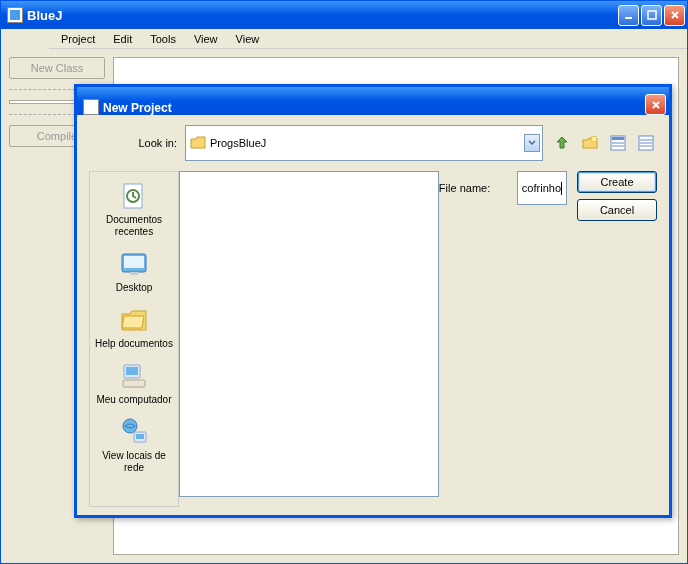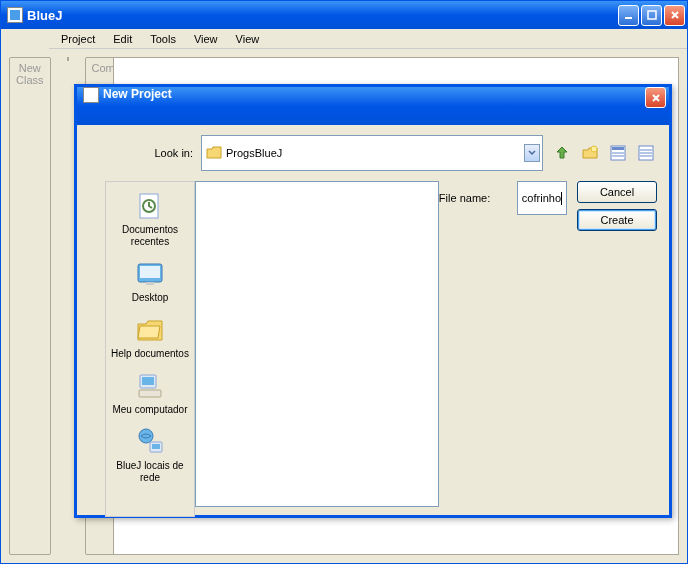--- a/index.html
+++ b/index.html
@@ -13,33 +13,33 @@
 .main-titlebar .title { flex: 1; font-weight: bold; font-size: 13px; }
 .win-btns { display: flex; gap: 2px; }
 .win-btn { width: 21px; height: 21px; border-radius: 3px; border: 1px solid #fff; display: flex; align-items: center; justify-content: center; color: white; font-weight: bold; font-size: 11px; cursor: pointer; }
 .win-btn.min, .win-btn.max { background: linear-gradient(to bottom, #7eb3f7, #2a6fd8); }
 .win-btn.close { background: linear-gradient(to bottom, #f79a7e, #d8442a); }
 
 .menubar { height: 20px; background: #ece9d8; border-bottom: 1px solid #ccc; display: flex; align-items: center; padding: 0 4px; gap: 2px; margin-left: 48px; }
 .menubar span { padding: 2px 8px; cursor: pointer; }
 
 .main-body { display: flex; height: calc(100% - 48px); padding: 8px; gap: 8px; }
-.left-panel { width: 96px; display: flex; flex-direction: row; gap: 8px; }
+.left-panel { width: 96px; display: flex; flex-direction: column; gap: 8px; }
 .btn-disabled { padding: 4px 6px; border: 1px solid #aca899; background: #ece9d8; color: #999; text-align: center; border-radius: 2px; }
 .sep-line { border-top: 1px dashed #aaa; margin: 2px 0; }
 .canvas-area { flex: 1; background: #fff; border: 1px solid #aca899; position: relative; }
 
 
 .dialog { position: absolute; top: 84px; left: 74px; width: 598px; height: 434px; border: 3px solid #0055e5; background: #ece9d8; box-shadow: 2px 2px 6px rgba(0,0,0,.3); }
-.dlg-titlebar { height: 38px; background: linear-gradient(to bottom,#3b94f7 0%,#0055e5 50%,#0050d8 100%); display: flex; align-items: flex-start; padding: 0 3px 0 6px; color: white; }
+.dlg-titlebar { height: 28px; background: linear-gradient(to bottom,#3b94f7 0%,#0055e5 50%,#0050d8 100%); display: flex; align-items: flex-end; padding: 0 3px 0 6px; color: white; }
 .dlg-titlebar .dlg-icon { width: 16px; height: 16px; background: #fff; border: 1px solid #888; margin-right: 4px; }
 .dlg-titlebar .dlg-title { flex: 1; font-weight: bold; font-size: 12px; }
 .dlg-close { width: 21px; height: 21px; border-radius: 3px; border: 1px solid #fff; background: linear-gradient(to bottom,#f79a7e,#d8442a); color: white; display: flex; align-items: center; justify-content: center; font-weight: bold; cursor: pointer; }
 
-.dlg-body { padding: 10px 12px; height: calc(100% - 26px); display: flex; flex-direction: column; margin-left: 16px; }
+.dlg-body { padding: 10px 12px; height: calc(100% - 26px); display: flex; flex-direction: column; }
 
 .lookin-row { display: flex; align-items: center; gap: 8px; margin-bottom: 10px; }
 .lookin-label { width: 88px; text-align: right; }
 .lookin-combo { flex: 1; height: 36px; border: 1px solid #7f9db9; background: white; display: flex; align-items: center; padding: 0 2px 0 4px; }
 .lookin-combo .folder-icon { width: 16px; height: 14px; margin-right: 4px; }
 .lookin-combo .combo-text { flex: 1; }
 .lookin-combo .combo-arrow { width: 16px; height: 18px; background: linear-gradient(to bottom,#e6eefc,#bcd4f6); border: 1px solid #7f9db9; display: flex; align-items: center; justify-content: center; }
 .toolbar-icons { display: flex; gap: 6px; align-items: center; }
 .tb-icon { width: 22px; height: 22px; display: flex; align-items: center; justify-content: center; cursor: pointer; }
 
@@ -204,41 +204,41 @@
             </svg>
           <span class="place-label">Meu computador</span>
         </div>
         <div class="place-item">
           <svg class="place-icon" viewBox="0 0 32 32">
               <circle cx="12" cy="10" r="7" fill="#6ab5e8" stroke="#3a7ab8"></circle>
               <path d="M7 10 Q12 6 17 10 M7 10 Q12 14 17 10" fill="none" stroke="#3a7ab8"></path>
               <rect x="16" y="16" width="12" height="10" rx="1" fill="#dfe8f4" stroke="#8aa8d8"></rect>
               <rect x="18" y="18" width="8" height="5" fill="#6ab5e8"></rect>
             </svg>
-          <span class="place-label">BlueJ locais de rede</span>
+          <span class="place-label">View locais de rede</span>
         </div>
       </div>
 
       <div class="right-col">
         <div class="file-list"></div>
         <div class="bottom-rows">
           <div class="fields-col">
             <div class="field-row">
               <span class="field-label">File name:</span>
               <div class="text-input">
                 <span>cofrinho</span>
                   <span class="caret"></span>
               </div>
             </div>
           </div>
           <div class="btns-col">
+            <div class="dlg-btn default">
+                <span>Create</span>
+              </div>
             <div class="dlg-btn">
                 <span>Cancel</span>
               </div>
-            <div class="dlg-btn default">
-                <span>Create</span>
-              </div>
           </div>
         </div>
       </div>
     </div>
   </div>
 </div>
 
 </body></html>

